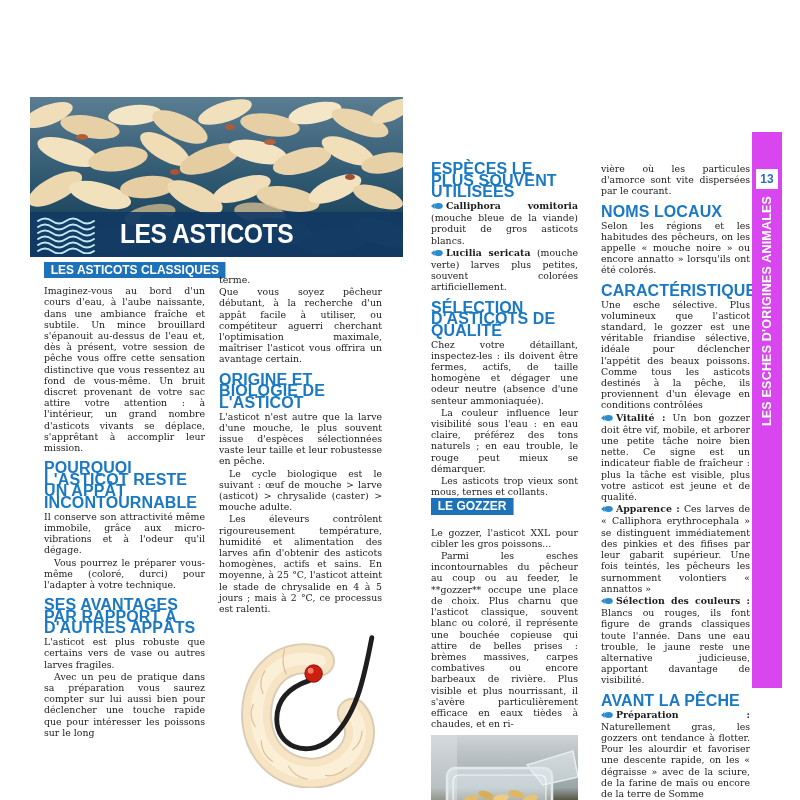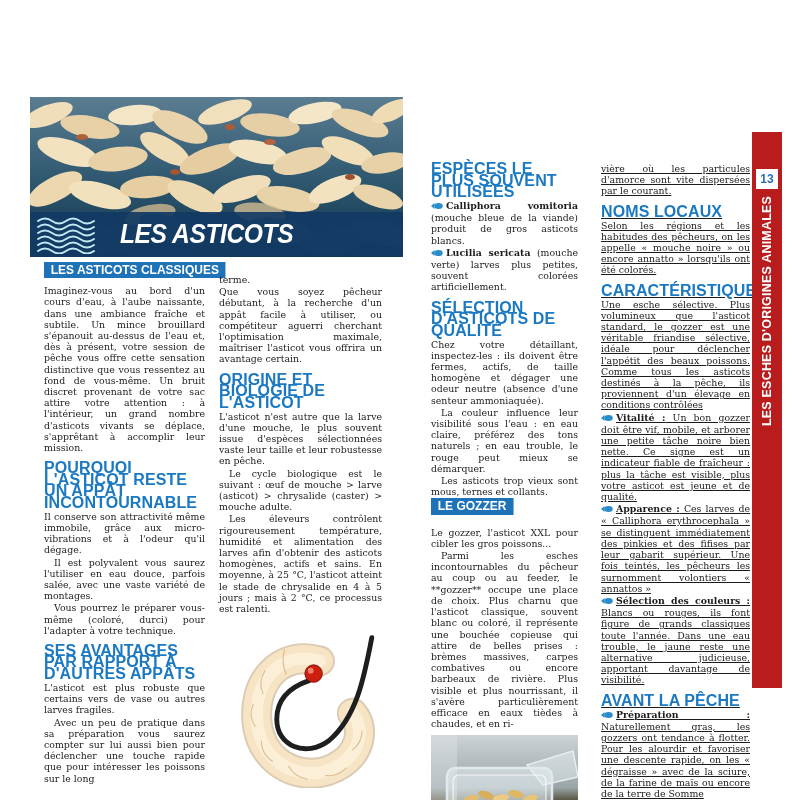--- a/index.html
+++ b/index.html
@@ -4,32 +4,32 @@
 <style>
   html,body{margin:0;padding:0;}
   body{width:800px;height:800px;background:#ffffff;overflow:hidden;
        font-family:"DejaVu Serif","Liberation Serif",serif;}
   .page{position:relative;width:800px;height:800px;background:#fff;}
 
   
   .hero{position:absolute;left:30px;top:97px;width:373px;height:160px;overflow:hidden;}
   .hero svg{display:block;}
   .titleband{position:absolute;left:30px;top:212px;width:373px;height:45px;
-             background:rgba(18,58,99,0.92);display:flex;align-items:center;font-style:italic;}
+             background:rgba(18,58,99,0.92);display:flex;align-items:center;}
   .waves{margin-left:6px;flex:0 0 auto;}
   .heroTitle{color:#fff;font-family:"Liberation Sans",sans-serif;font-weight:800;
              font-size:28px;letter-spacing:-0.5px;transform:scaleX(0.88);
              transform-origin:left center;white-space:nowrap;margin-left:22px;margin-top:-2px;}
 
   
   .col{position:absolute;font-size:9.4px;line-height:11.2px;color:#1c1c1e;text-align:justify;}
   #col1{left:44px;top:262px;width:161px;}
   #col2{left:219px;top:274px;width:163px;}
   #col3{left:431px;top:163px;width:147px;}
-  #col4{left:601px;top:163px;width:149px;text-decoration:underline;}
+  #col4{left:601px;top:163px;width:149px;}
 
   .boxhead{display:inline-block;background:#1e73b8;color:#fff;
            font-family:"Liberation Sans",sans-serif;font-weight:700;font-size:12.5px;
            padding:3px 7px 2px 7px;letter-spacing:0;transform:scaleX(0.96);
            transform-origin:left center;white-space:nowrap;margin-bottom:7px;}
   .subhead{font-family:"Liberation Sans",sans-serif;font-weight:700;color:#1a79c2;
            font-size:16px;line-height:11.5px;text-align:left;margin:9px 0 2.5px 0;
            letter-spacing:0.1px;}
   .subhead.first{margin-top:0;}
   p{margin:0 0 1px 0;}
@@ -37,21 +37,21 @@
   .sp{margin-top:5px;}
   .bold-i{font-weight:bold;}
   .bold{font-weight:bold;}
   .bullet{margin:0 0 1px 0;}
   .fishicon{display:inline-block;vertical-align:-1px;margin-right:3px;}
 
   .illus{margin:14px auto 0 auto;display:block;}
   .boxphoto{margin-top:6px;display:block;}
 
   
-  .sidebar{position:absolute;left:752px;top:132px;width:30px;height:556px;background:#b91c1c;}
+  .sidebar{position:absolute;left:752px;top:132px;width:30px;height:556px;background:#d946ef;}
   .pagenum{position:absolute;top:37px;left:4px;width:22px;height:20px;background:#fff;
            color:#2a6db5;font-family:"Liberation Sans",sans-serif;font-weight:700;
            font-size:12px;display:flex;align-items:center;justify-content:center;}
   .vertTitle{position:absolute;top:62px;left:0;width:30px;height:232px;
              writing-mode:vertical-rl;transform:rotate(180deg);
              color:#fff;font-family:"Liberation Sans",sans-serif;font-weight:700;
              font-size:12.5px;letter-spacing:0.2px;white-space:nowrap;
              display:flex;align-items:center;}
 </style>
 </head>
@@ -125,21 +125,20 @@
       </g>
     </svg>
     <div class="heroTitle">LES ASTICOTS</div>
   </div>
 
   <div class="col" id="col1">
     <span class="boxhead">LES ASTICOTS CLASSIQUES</span>
     <p>Imaginez-vous au bord d'un cours d'eau, à l'aube naissante, dans une ambiance fraîche et subtile. Un mince brouillard s'épanouit au-dessus de l'eau et, dès à présent, votre session de pêche vous offre cette sensation distinctive que vous ressentez au fond de vous-même. Un bruit discret provenant de votre sac attire votre attention : à l'intérieur, un grand nombre d'asticots vivants se déplace, s'apprêtant à accomplir leur mission.</p>
     <div class="subhead">POURQUOI L'ASTICOT RESTE UN APPÂT  INCONTOURNABLE</div>
     <p>Il conserve son attractivité même immobile, grâce aux micro-vibrations et à l'odeur qu'il dégage.</p>
-    <p class="ind">Il est polyvalent vous saurez l'utiliser en eau douce, parfois salée, avec une vaste variété de montages.</p>
     <p class="ind">Vous pourrez le préparer vous-même (coloré, durci) pour l'adapter à votre technique.</p>
     <div class="subhead">SES AVANTAGES PAR RAPPORT À D'AUTRES APPÂTS</div>
     <p>L'asticot est plus robuste que certains vers de vase ou autres larves fragiles.</p>
     <p class="ind">Avec un peu de pratique dans sa préparation vous saurez compter sur lui aussi bien pour déclencher une touche rapide que pour intéresser les poissons sur le long</p>
   </div>
 
   <div class="col" id="col2">
     <p>terme.</p>
     <p>Que vous soyez pêcheur débutant, à la recherche d'un appât facile à utiliser, ou compétiteur aguerri cherchant l'optimisation maximale, maîtriser l'asticot vous offrira un avantage certain.</p>
     <div class="subhead">ORIGINE ET BIOLOGIE DE L'ASTICOT</div>

